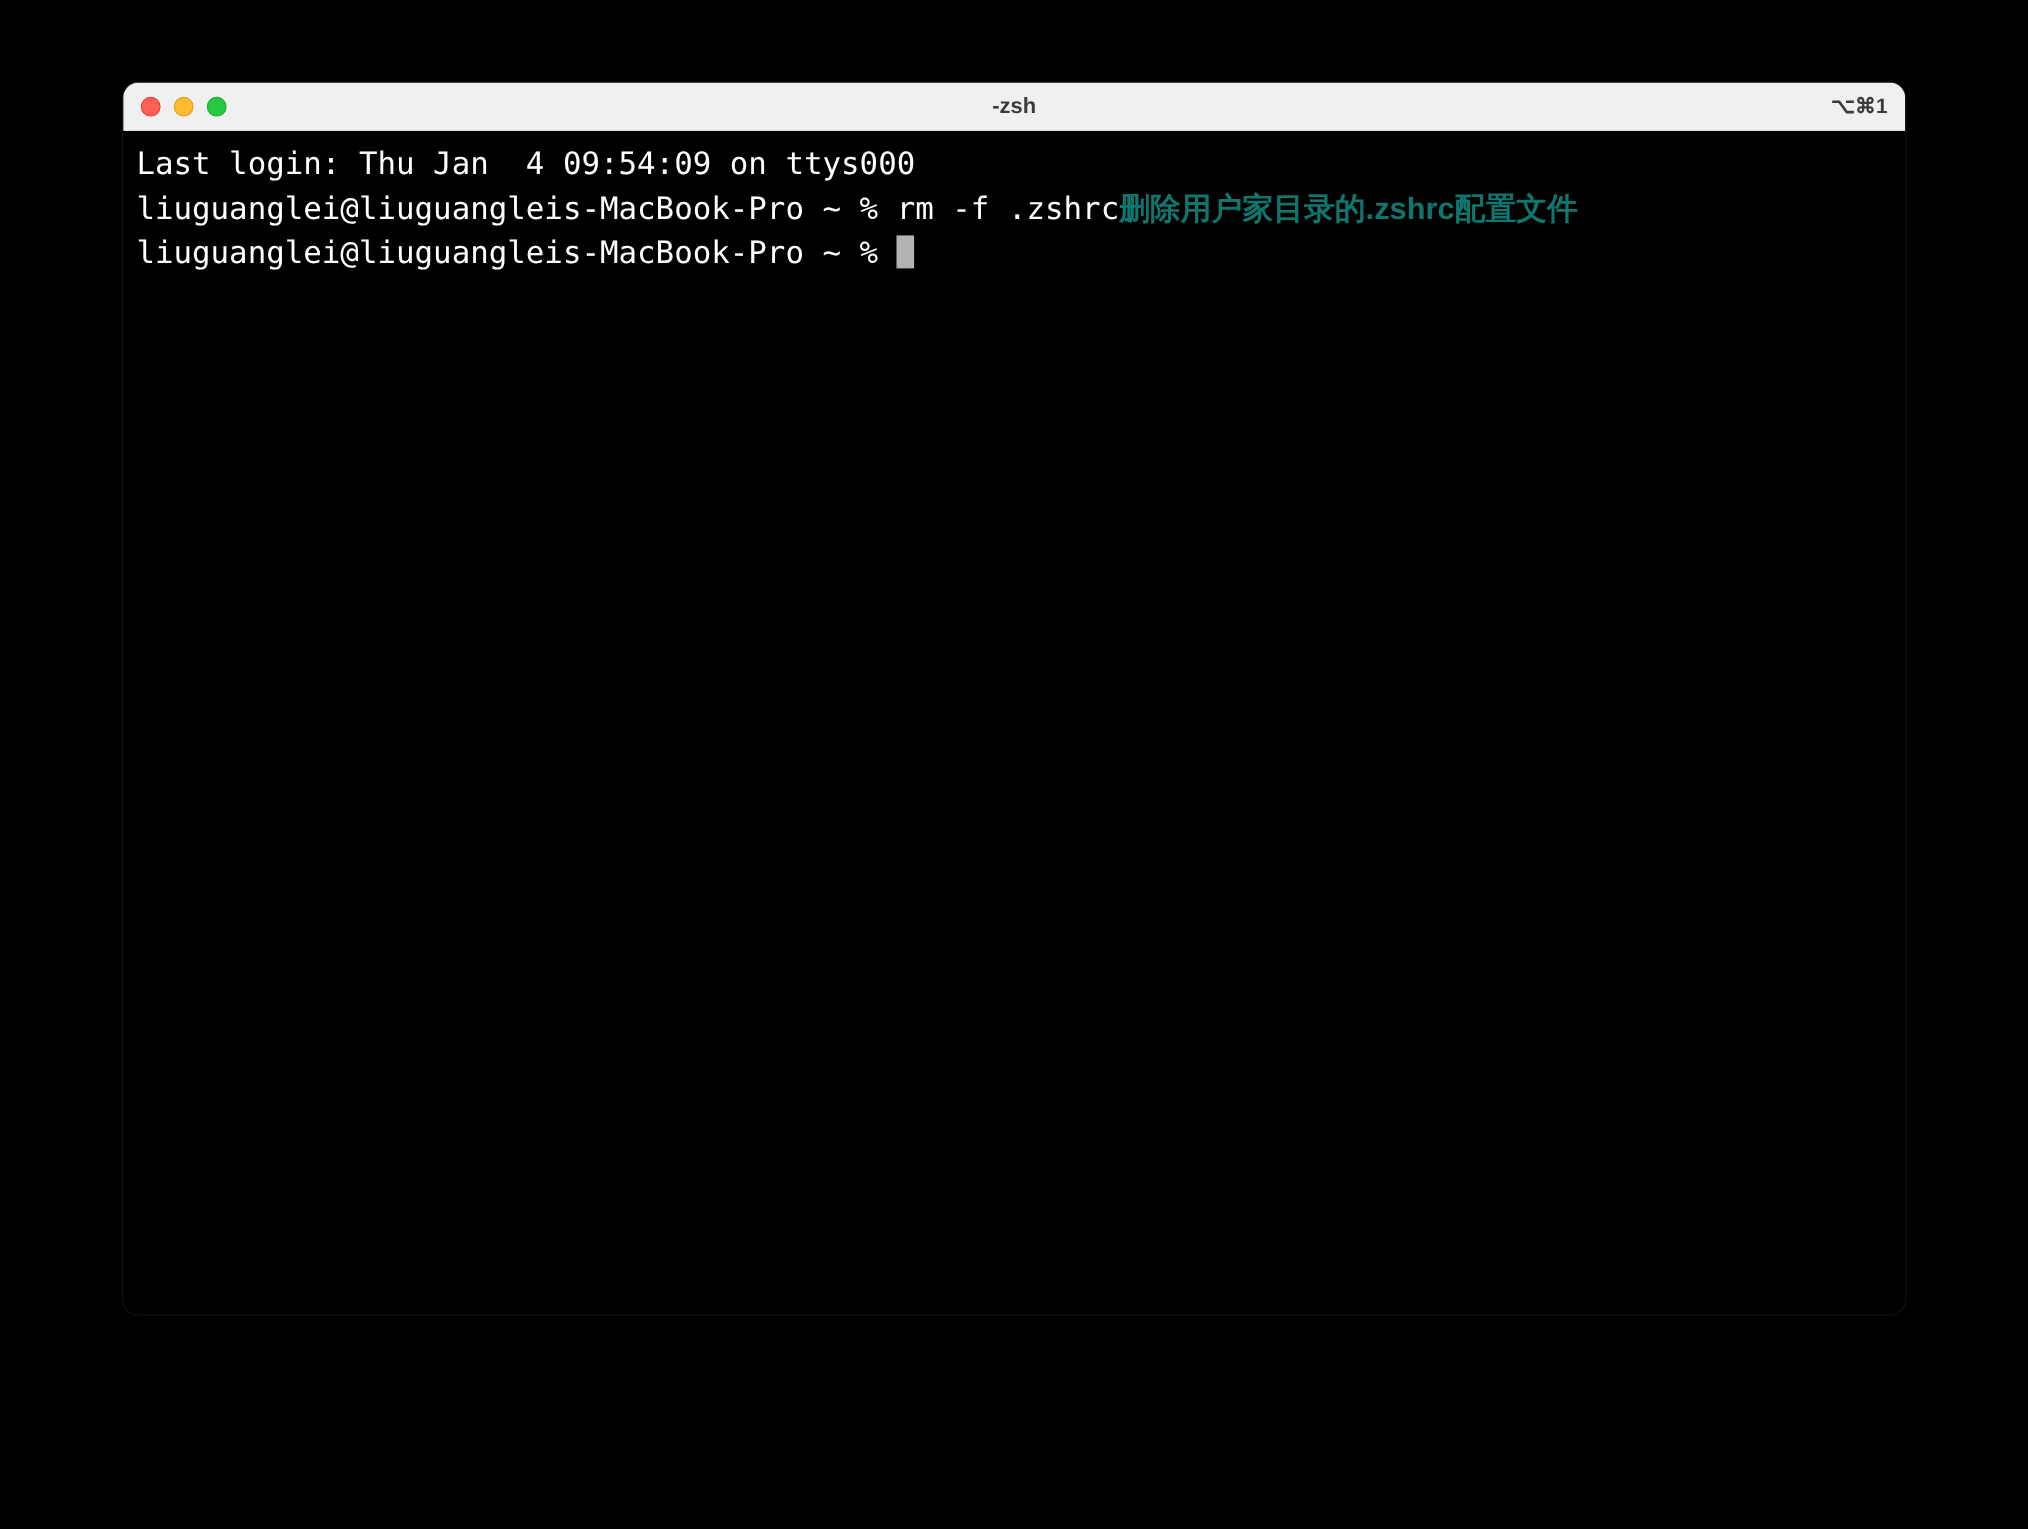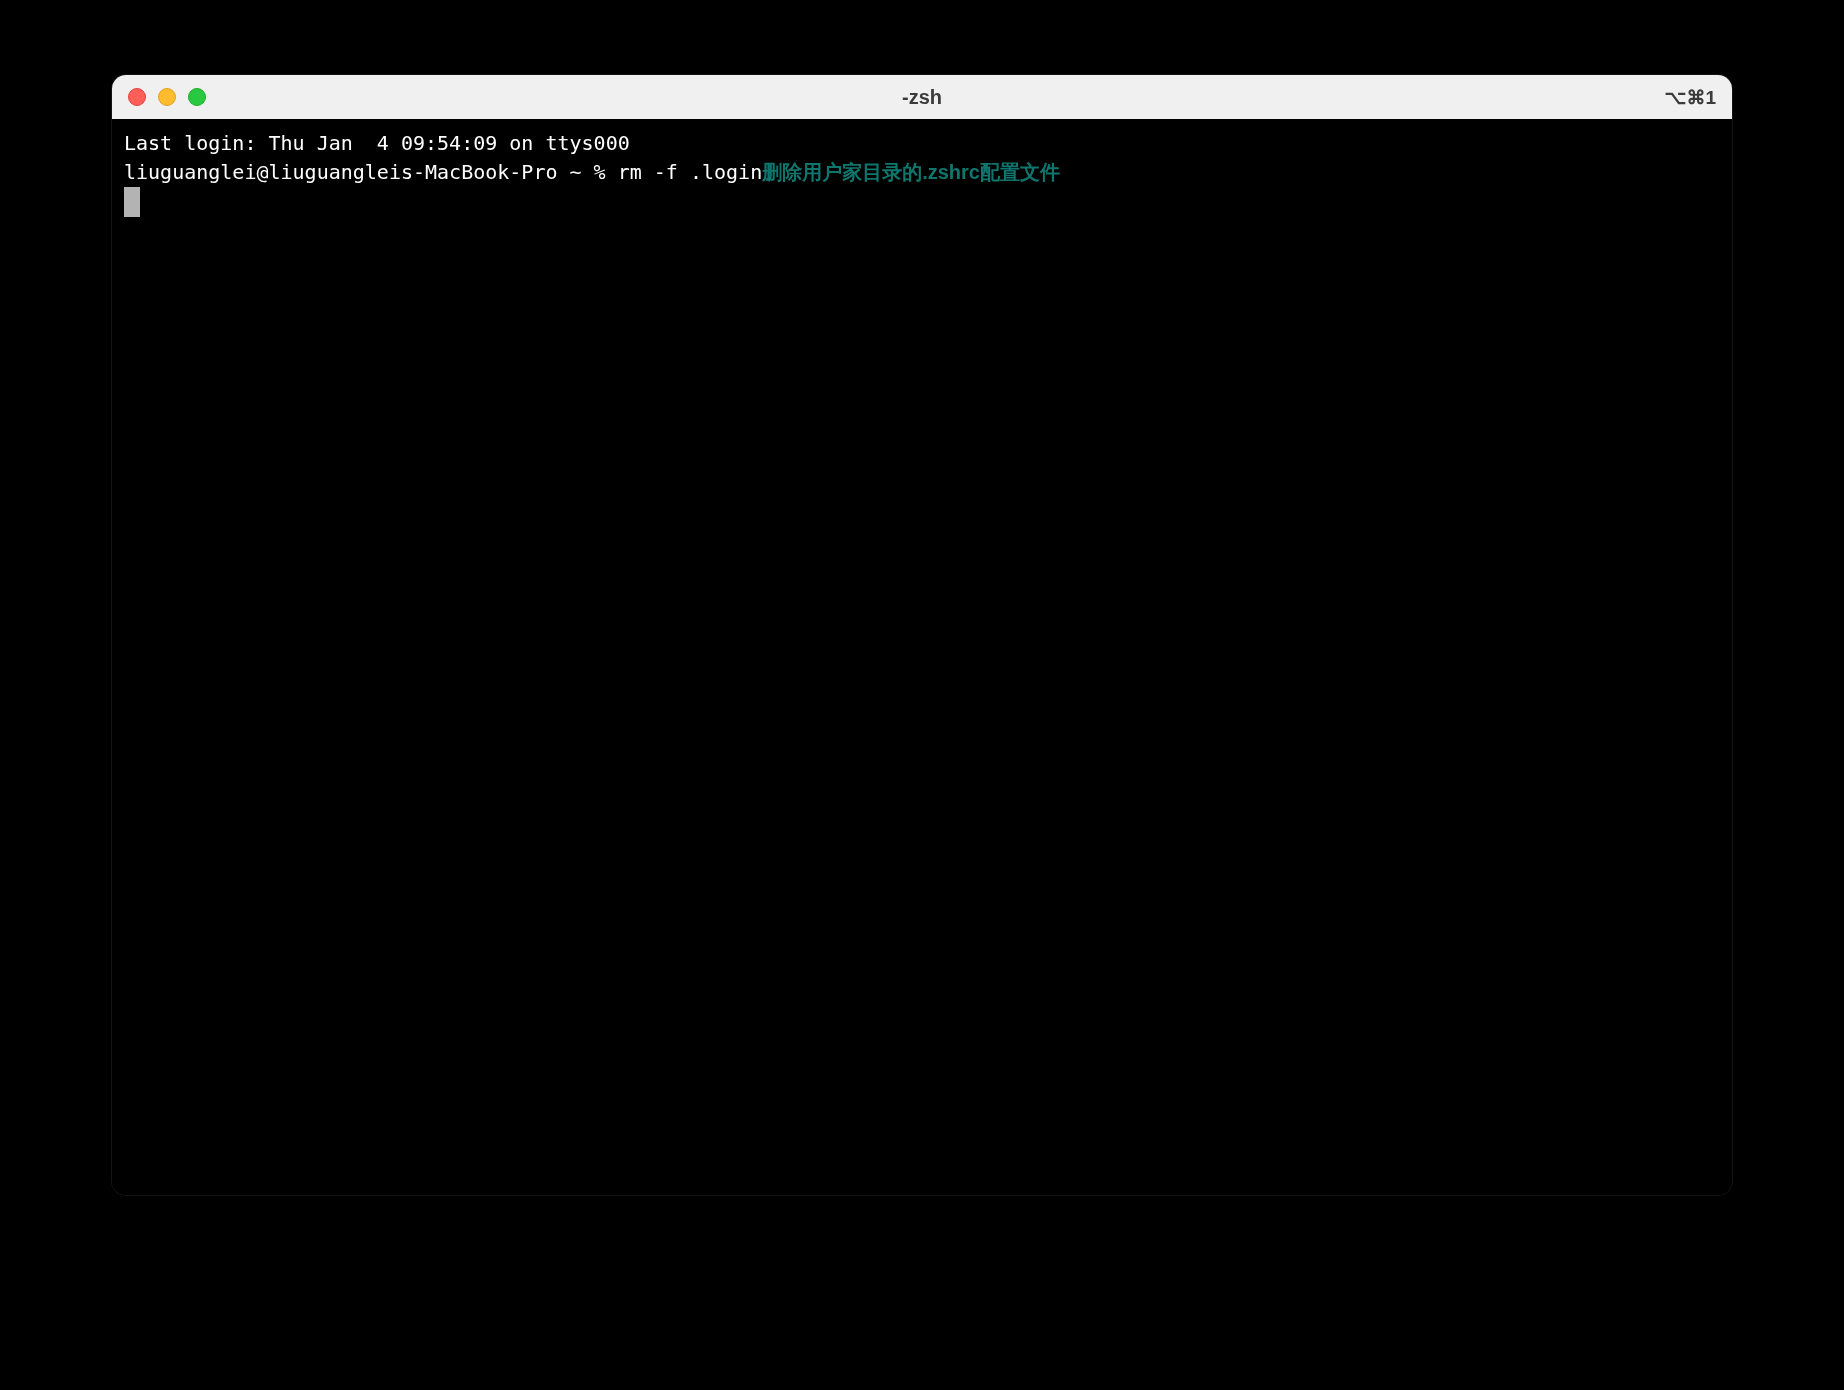--- a/index.html
+++ b/index.html
@@ -66,21 +66,21 @@
       color: #3b3b3b;
       display: flex;
       align-items: center;
       gap: 2px;
     }
     .terminal-body {
       flex: 1;
       background: #000;
       padding: 10px 12px;
       font-family: "SF Mono", Menlo, Monaco, Consolas, monospace;
-      font-size: 20px;
+      font-size: 28px;
       line-height: 1.45;
       color: #fff;
       white-space: pre;
       overflow: hidden;
     }
     .line {
       display: block;
     }
     .annotation {
       color: #0f766e;
@@ -102,14 +102,14 @@
 <div class="terminal-window">
   <div class="titlebar">
     <div class="traffic-lights">
       <div class="traffic-light tl-close"></div>
       <div class="traffic-light tl-min"></div>
       <div class="traffic-light tl-max"></div>
     </div>
     <div class="title">-zsh</div>
     <div class="title-right">⌥⌘1</div>
   </div>
-  <div class="terminal-body"><span class="line"><span>Last login: Thu Jan  4 09:54:09 on ttys000</span></span><span class="line"><span>liuguanglei@liuguangleis-MacBook-Pro ~ % rm -f .login</span><span class="annotation">删除用户家目录的.zshrc配置文件</span></span><span class="line"><span class="cursor"></span></span></div>
+  <div class="terminal-body"><span class="line"><span>Last login: Thu Jan  4 09:54:09 on ttys000</span></span><span class="line"><span>liuguanglei@liuguangleis-MacBook-Pro ~ % rm -f .zshrc</span><span class="annotation">删除用户家目录的.zshrc配置文件</span></span><span class="line"><span>liuguanglei@liuguangleis-MacBook-Pro ~ % </span><span class="cursor"></span></span></div>
 </div>
 
 </body></html>

